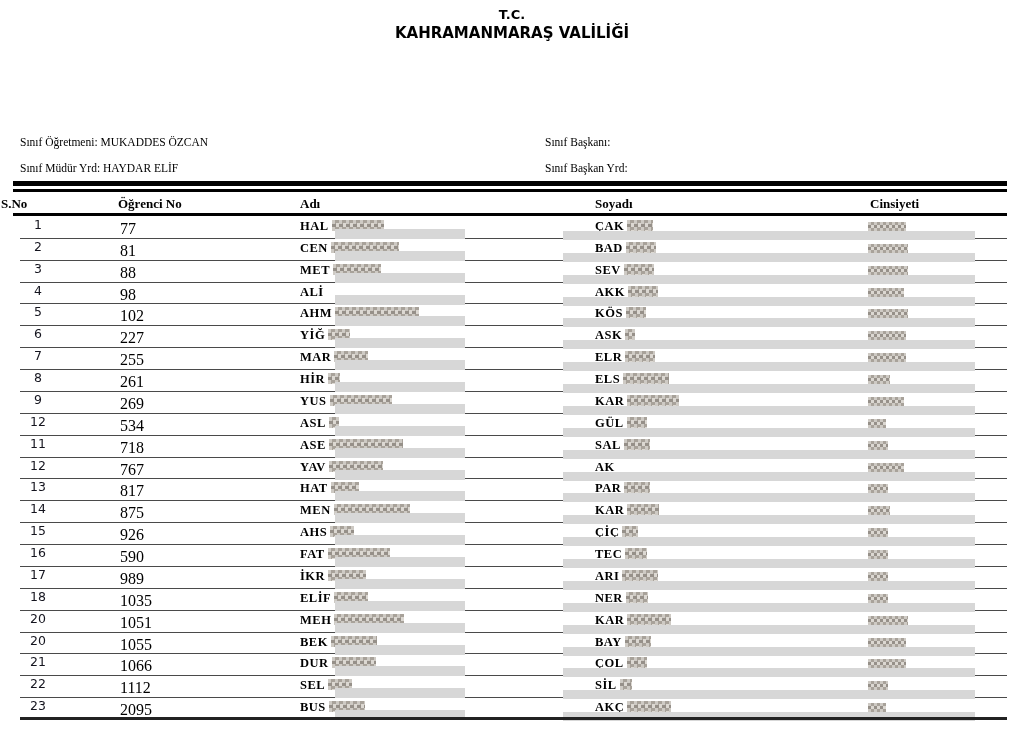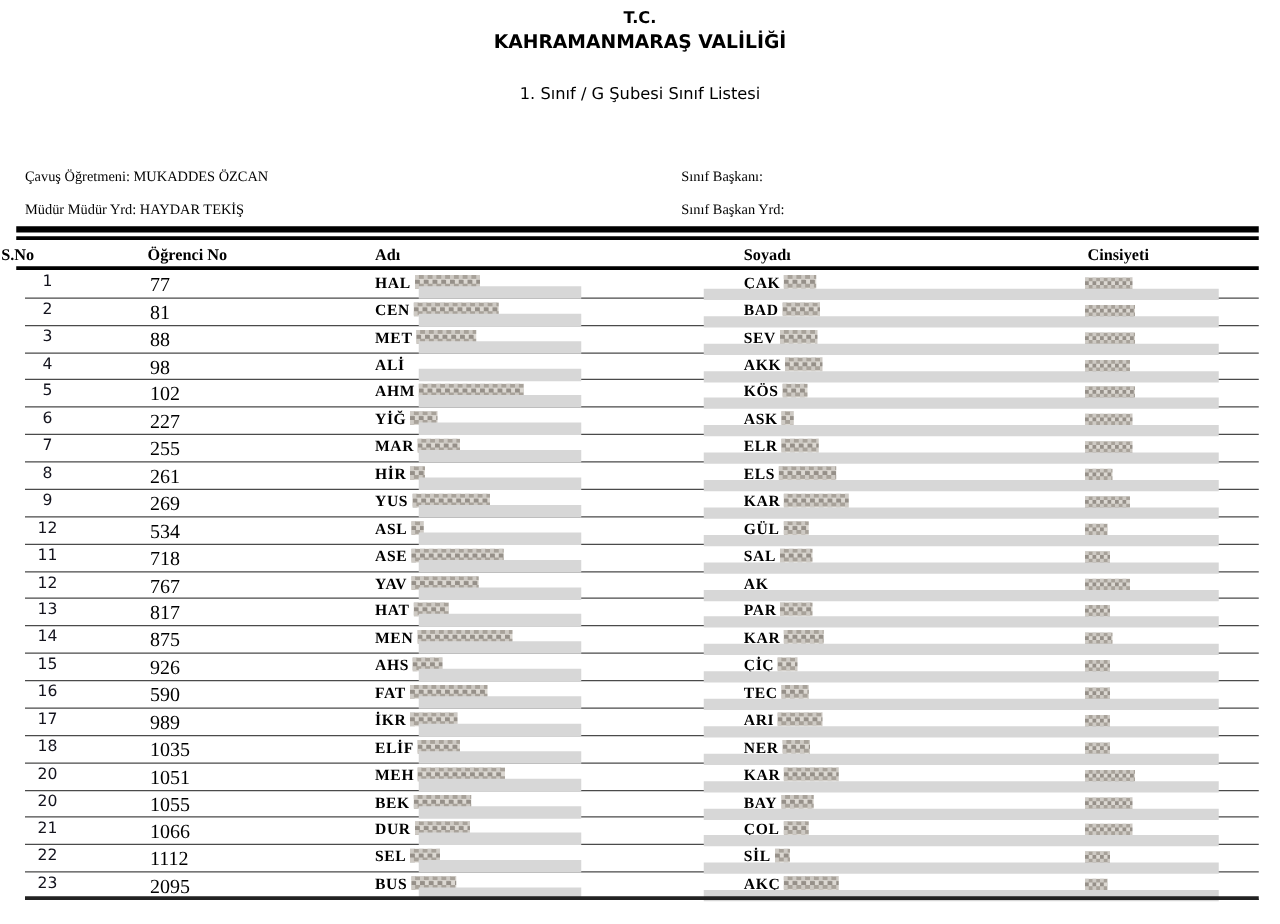--- a/index.html
+++ b/index.html
@@ -59,24 +59,23 @@
   .bandB{position:absolute;left:543px;top:15px;width:412px;height:9px;
          background:rgba(215,215,215,.95);z-index:3;}
 </style>
 </head>
 <body>
 
 <div class="page">
 
   <div class="center t2">KAHRAMANMARAŞ VALİLİĞİ</div>
   <div class="center t1">T.C.</div>
-  <div class="center t4">1. Sınıf / G Şubesi Sınıf Listesi</div>
-
-  <div class="info i-l1">Çavuş Öğretmeni: MUKADDES ÖZCAN</div>
-  <div class="info i-l2">Müdür Müdür Yrd: HAYDAR TEKİŞ</div>
+
+  <div class="info i-l1">Sınıf Öğretmeni: MUKADDES ÖZCAN</div>
+  <div class="info i-l2">Sınıf Müdür Yrd: HAYDAR ELİF</div>
   <div class="info i-r1">Sınıf Başkanı:</div>
   <div class="info i-r2">Sınıf Başkan Yrd:</div>
 
   <div class="rule r1"></div>
   <div class="rule r2"></div>
 
   <div class="thead">
     <span class="h-sno">S.No</span>
     <span class="h-ono">Öğrenci No</span>
     <span class="h-adi">Adı</span>

